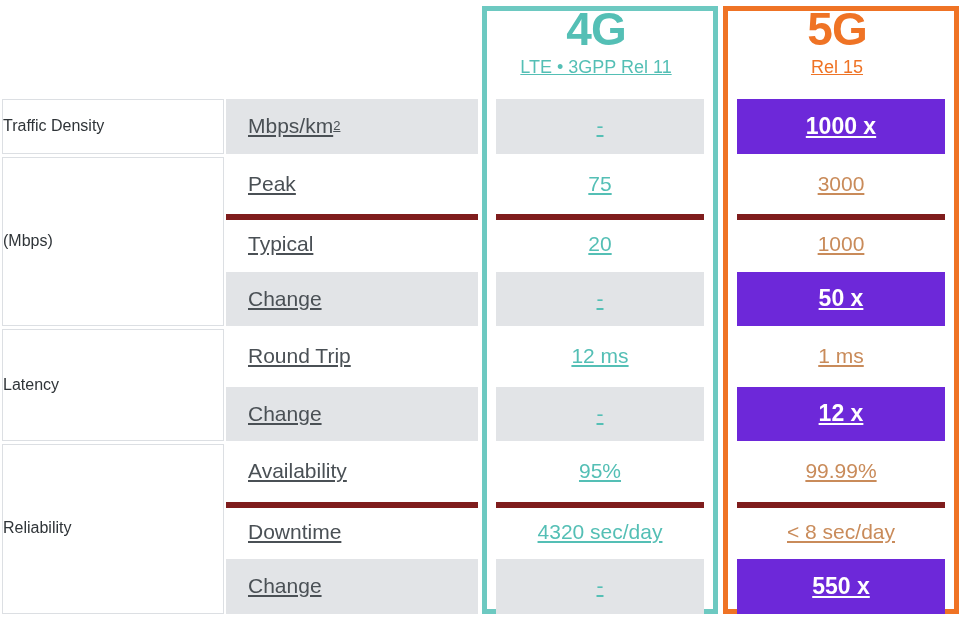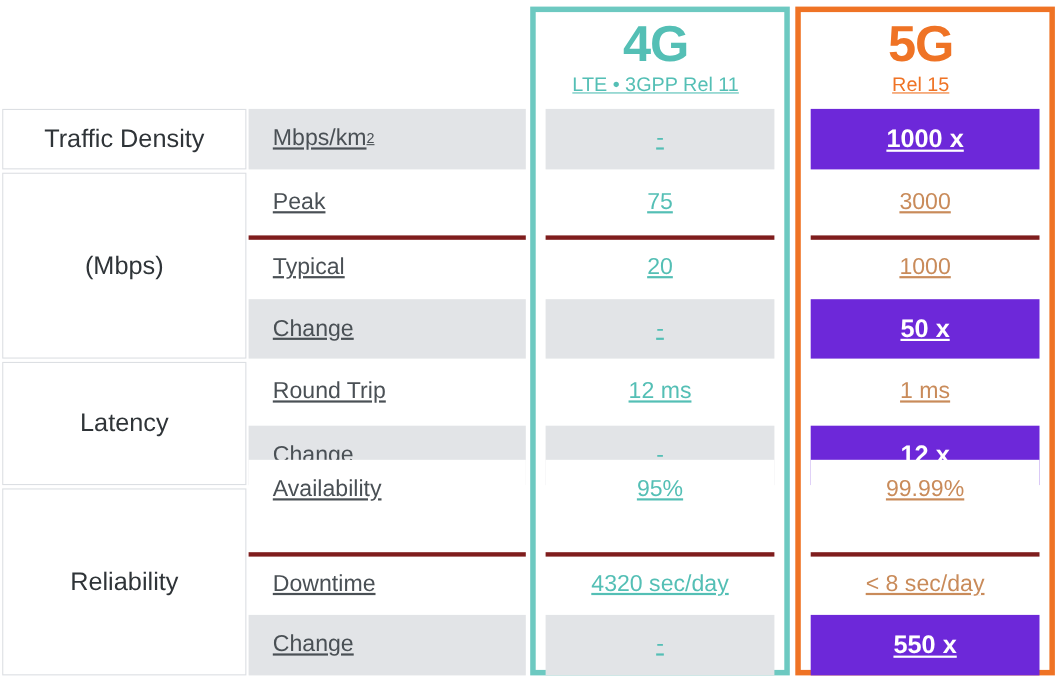--- a/index.html
+++ b/index.html
@@ -37,21 +37,21 @@
 
   .carrier-head {
     position: absolute;
     top: 6px;
     width: 228px;
     height: 92px;
     box-sizing: border-box;
     display: flex;
     flex-direction: column;
     align-items: center;
-    justify-content: center;
+    justify-content: flex-start;
     text-align: center;
   }
   .carrier-head.g4 { left: 482px; }
   .carrier-head.g5 { left: 723px; }
 
   .carrier-gen {
     font-size: 46px;
     font-weight: bold;
     line-height: 1;
     letter-spacing: -1px;
@@ -86,24 +86,23 @@
   
   .cat-cell {
     position: absolute;
     left: 2px;
     width: 222px;
     box-sizing: border-box;
     background: #ffffff;
     border: 1px solid #dcdfe3;
     display: flex;
     align-items: center;
-    justify-content: center;
     text-align: center;
     color: #2f3438;
-    font-size: 23px;
+    font-size: 16px;
     line-height: 1.18;
   }
 
   
   .metric-cell {
     left: 226px;
     width: 252px;
     padding-left: 22px;
     color: #4a5055;
     font-size: 21px;
@@ -117,21 +116,21 @@
     font-size: 21px;
   }
   .value-cell.v4g { left: 496px; width: 208px; color: #54bfb5; }
   .value-cell.v5g { left: 737px; width: 208px; color: #c98b5a; }
 
   
   .shade-grey  { background: #e2e4e7; }
   .shade-white { background: #ffffff; }
 
   
-  .sep-top { border-top: 4px solid #7f1d1d; }
+  .sep-top { border-top: 6px solid #7f1d1d; }
 
   
   .value-cell.v5g.highlight {
     background: #6d28d9;
     color: #ffffff;
     font-weight: bold;
     font-size: 23px;
   }
 
   .sup { font-size: 0.62em; vertical-align: super; line-height: 0; }
@@ -193,21 +192,21 @@
       <div class="row" style="top: 329px; height: 54.5px;">
         <div class="cell metric-cell shade-white">Round Trip</div>
         <div class="cell value-cell v4g shade-white">12 ms</div>
         <div class="cell value-cell v5g shade-white">1 ms</div>
       </div>
       <div class="row" style="top: 386.5px; height: 54.5px;">
         <div class="cell metric-cell shade-grey">Change</div>
         <div class="cell value-cell v4g shade-grey">-</div>
         <div class="cell value-cell v5g highlight">12 x</div>
       </div>
-      <div class="row" style="top: 418px; height: 54.5px;">
+      <div class="row" style="top: 444px; height: 54.5px;">
         <div class="cell metric-cell shade-white">Availability</div>
         <div class="cell value-cell v4g shade-white">95%</div>
         <div class="cell value-cell v5g shade-white">99.99%</div>
       </div>
       <div class="row" style="top: 501.5px; height: 54.5px;">
         <div class="cell metric-cell shade-white sep-top">Downtime</div>
         <div class="cell value-cell v4g shade-white sep-top">4320 sec/day</div>
         <div class="cell value-cell v5g shade-white sep-top">&lt; 8 sec/day</div>
       </div>
       <div class="row" style="top: 559px; height: 54.5px;">

